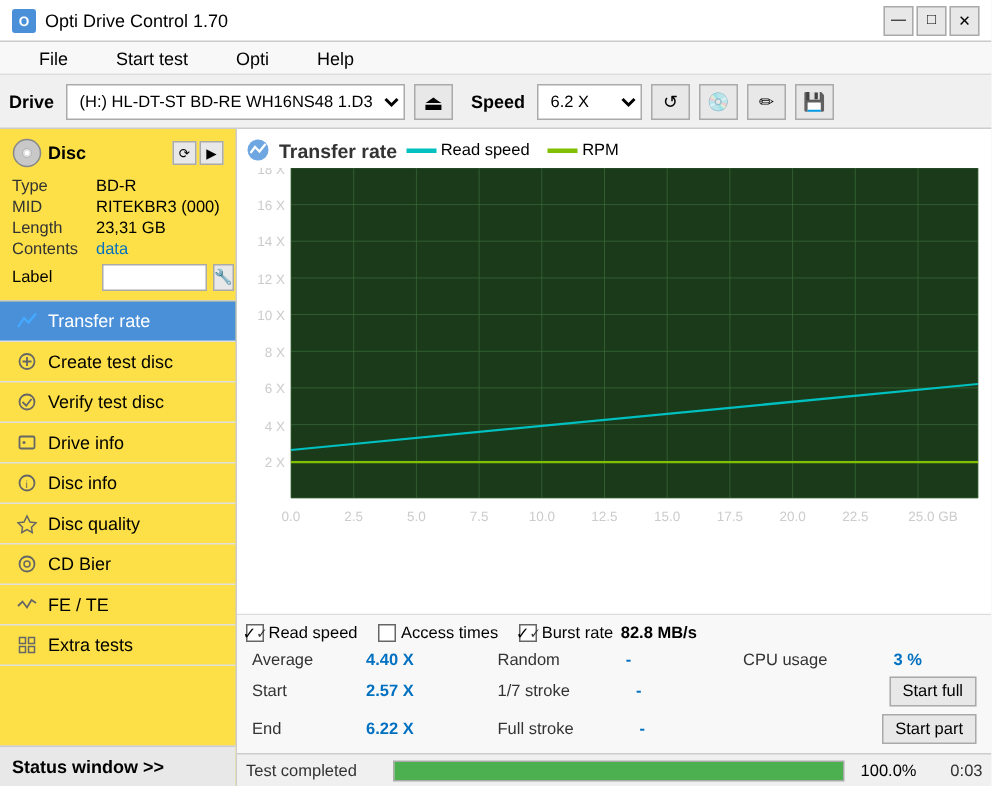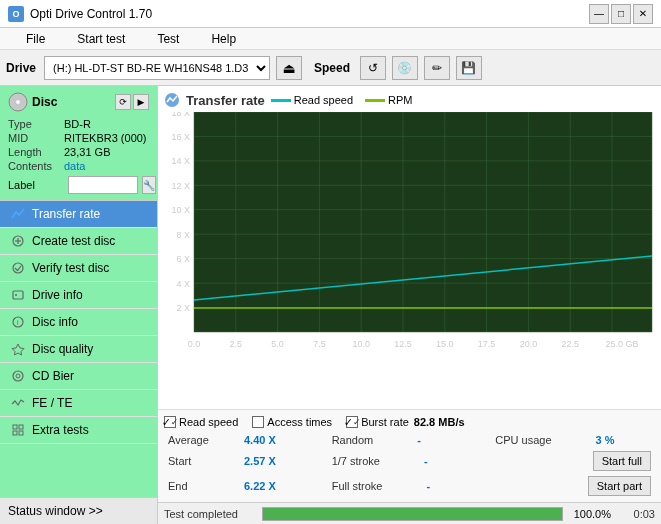--- a/index.html
+++ b/index.html
@@ -22,21 +22,21 @@
     .drive-select { height: 24px; min-width: 220px; font-size: 11px; border: 1px solid #aaa; background: white; padding: 0 4px; }
     .eject-btn { width: 26px; height: 24px; border: 1px solid #aaa; background: #e8e8e8; cursor: pointer; display: flex; align-items: center; justify-content: center; font-size: 14px; margin-left: 2px; }
     .speed-label { font-size: 12px; font-weight: 600; margin-left: 8px; margin-right: 4px; }
     .speed-select { height: 24px; width: 70px; font-size: 11px; border: 1px solid #aaa; background: white; padding: 0 4px; }
     .toolbar-icon-btn { width: 26px; height: 24px; border: 1px solid #aaa; background: #e8e8e8; cursor: pointer; display: flex; align-items: center; justify-content: center; font-size: 12px; margin-left: 2px; }
     
     
     .main { display: flex; height: calc(524px - 28px - 22px - 36px); }
     
     
-    .sidebar { width: 158px; background: #86efac; border-right: 1px solid #ccc; display: flex; flex-direction: column; flex-shrink: 0; }
+    .sidebar { width: 158px; background: #fde047; border-right: 1px solid #ccc; display: flex; flex-direction: column; flex-shrink: 0; }
     
     
     .disc-panel { padding: 6px 8px; border-bottom: 1px solid #ccc; }
     .disc-header { display: flex; align-items: center; gap: 4px; margin-bottom: 6px; }
     .disc-icon { width: 20px; height: 20px; }
     .disc-rows { display: flex; flex-direction: column; gap: 2px; }
     .disc-row { display: flex; font-size: 11px; }
     .disc-key { width: 56px; color: #333; flex-shrink: 0; }
     .disc-val { color: #000; font-weight: 500; }
     .disc-val.blue { color: #0070c0; cursor: pointer; }
@@ -46,21 +46,21 @@
     .label-btn { width: 18px; height: 18px; border: 1px solid #aaa; background: #e8e8e8; cursor: pointer; display: flex; align-items: center; justify-content: center; font-size: 10px; }
     
     
     .nav-items { display: flex; flex-direction: column; }
     .nav-item { display: flex; align-items: center; gap: 6px; padding: 5px 10px; cursor: pointer; font-size: 12px; border-bottom: 1px solid #e0e0e0; }
     .nav-item.active { background: #4a90d9; color: white; }
     .nav-icon { width: 16px; height: 16px; display: flex; align-items: center; justify-content: center; flex-shrink: 0; }
     .nav-icon svg { width: 14px; height: 14px; }
     
     
-    .status-window-btn { margin-top: auto; border-top: 1px solid #ccc; padding: 6px 8px; cursor: pointer; font-size: 12px; display: flex; gap: 4px; background: #e8e8e8; }
+    .status-window-btn { margin-top: auto; border-top: 1px solid #ccc; padding: 6px 8px; cursor: pointer; font-size: 12px; display: flex; gap: 4px; background: #e8e8e8; font-weight: bold; }
     
     
     .content { flex: 1; display: flex; flex-direction: column; background: white; overflow: hidden; }
     
     
     .chart-container { flex: 1; padding: 6px; position: relative; background: white; }
     .chart-title-bar { display: flex; align-items: center; gap: 6px; margin-bottom: 4px; }
     .chart-title { font-size: 13px; font-weight: 600; color: #333; }
     .chart-legend { display: flex; gap: 12px; font-size: 11px; }
     .legend-item { display: flex; align-items: center; gap: 3px; }
@@ -100,29 +100,30 @@
   <div class="title-bar-controls">
     <button class="title-btn">—</button>
     <button class="title-btn">□</button>
     <button class="title-btn">✕</button>
   </div>
 </div>
 
 <div class="menu-bar">
   <span class="menu-item">File</span>
   <span class="menu-item">Start test</span>
-  <span class="menu-item">Test</span>
+  <span class="menu-item">Opti</span>
   <span class="menu-item">Help</span>
 </div>
 
 <div class="toolbar">
   <span class="toolbar-label">Drive</span>
   <select class="drive-select"><option>(H:)  HL-DT-ST BD-RE  WH16NS48 1.D3</option></select>
   <button class="eject-btn" title="Eject">⏏</button>
   <span class="speed-label">Speed</span>
+  <select class="speed-select"><option>Max</option><option>1 X</option><option>2 X</option><option>4 X</option><option selected="">6.2 X</option><option>8 X</option><option>12 X</option><option>16 X</option></select>
   <button class="toolbar-icon-btn">↺</button>
   <button class="toolbar-icon-btn">💿</button>
   <button class="toolbar-icon-btn">✏</button>
   <button class="toolbar-icon-btn">💾</button>
 </div>
 
 <div class="main">
 
   <div class="sidebar">
 

